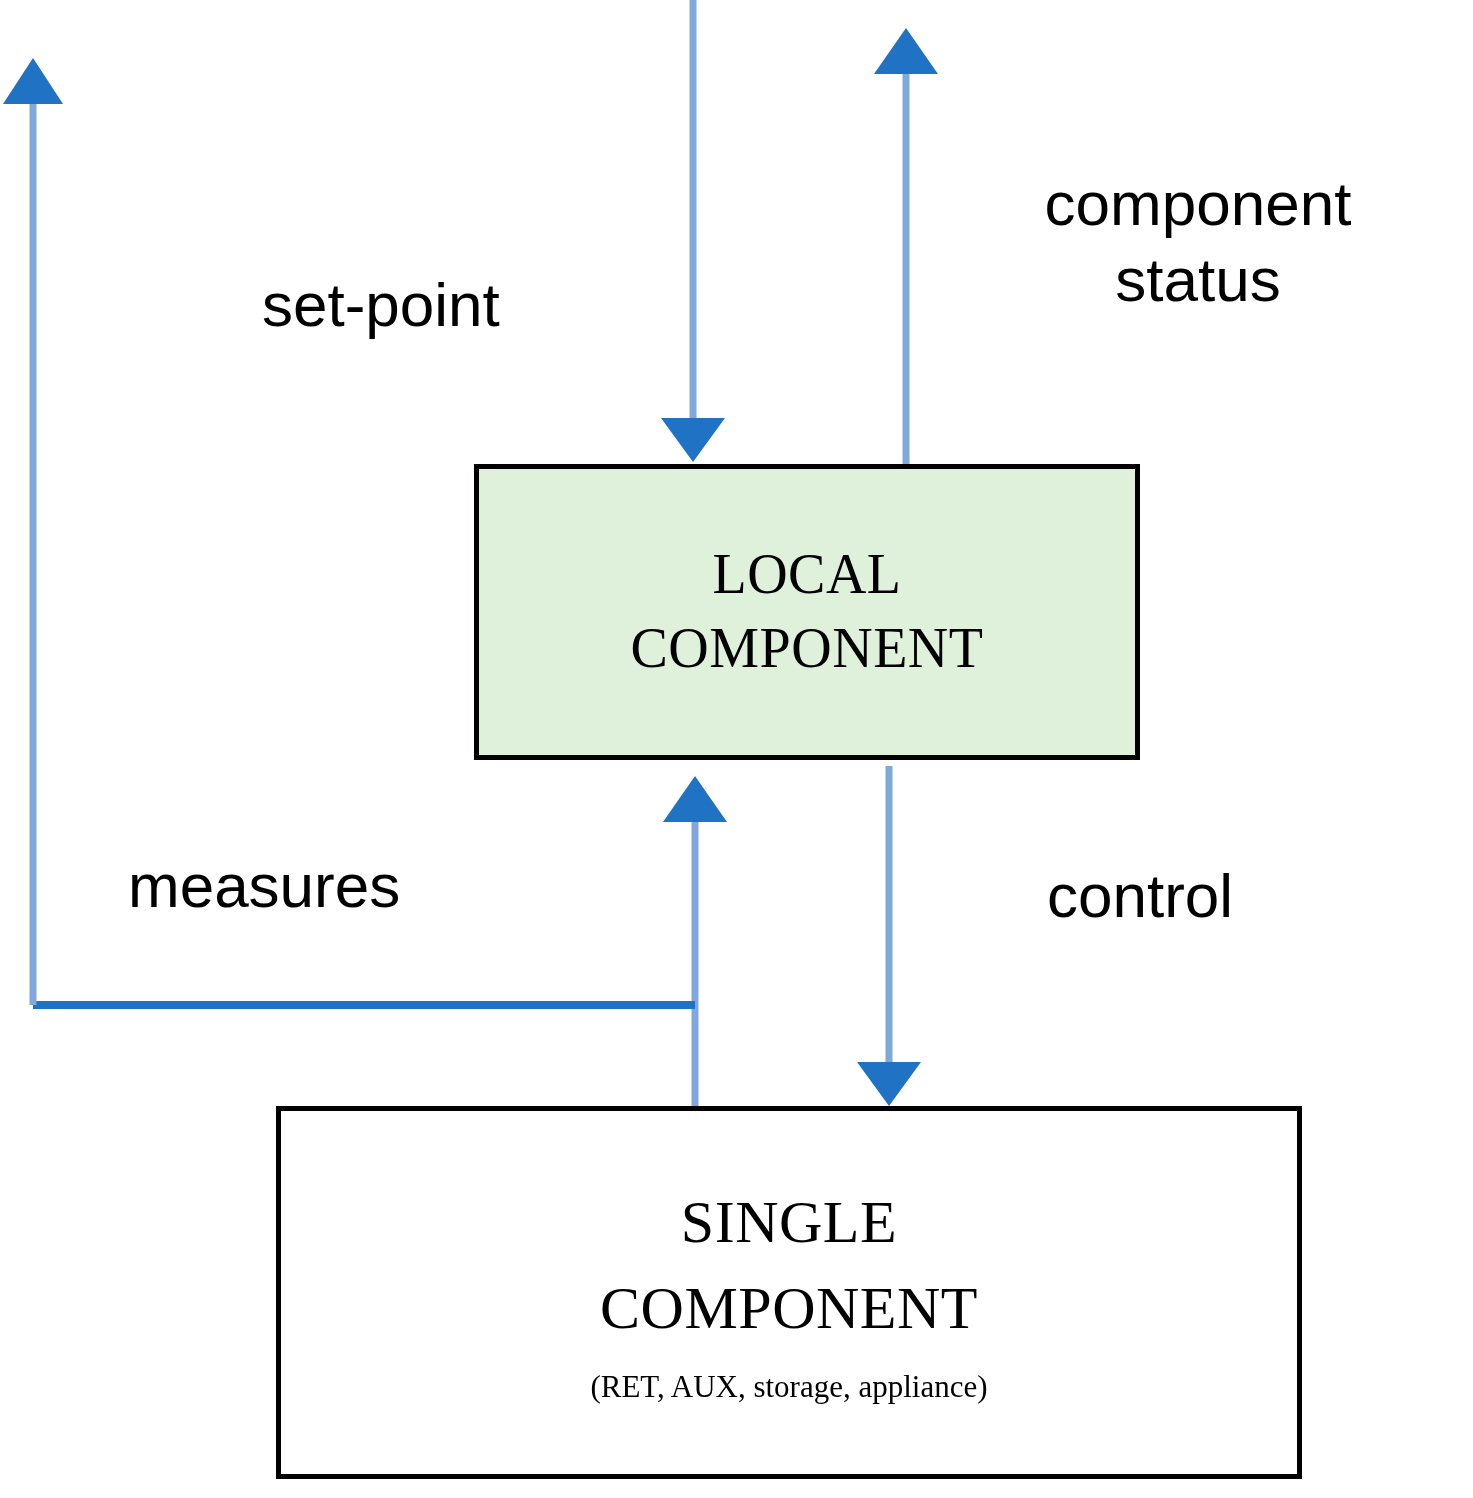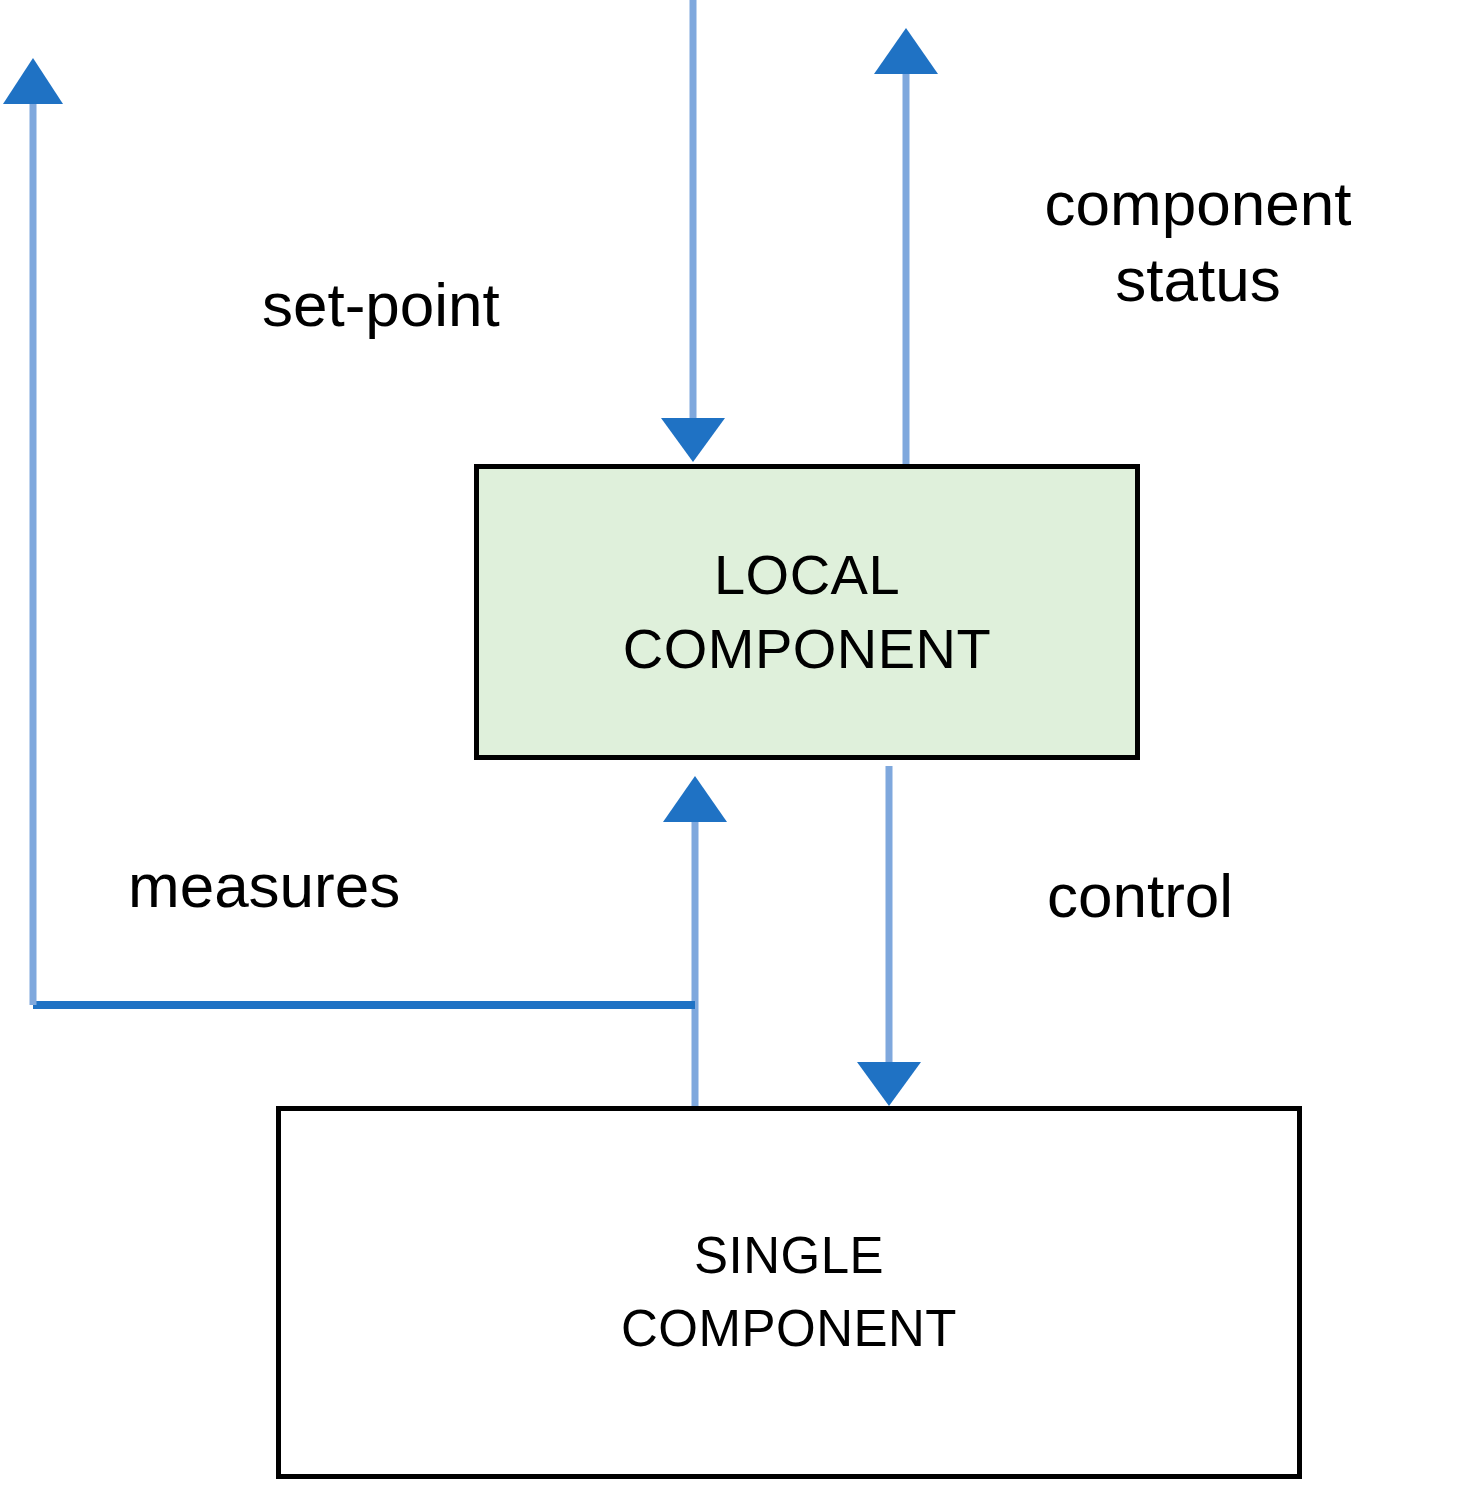--- a/index.html
+++ b/index.html
@@ -26,20 +26,21 @@
   }
   .node-box {
     position: absolute;
     box-sizing: border-box;
     border: 5px solid #000000;
     display: flex;
     flex-direction: column;
     align-items: center;
     justify-content: center;
     text-align: center;
+    font-family: Liberation Serif, serif;
   }
   #local-controller-box {
     left: 474px;
     top: 464px;
     width: 666px;
     height: 296px;
     background: #dff0db;
   }
   #single-component-box {
     left: 276px;
@@ -49,21 +50,21 @@
     background: #ffffff;
   }
   .node-title {
     font-size: 56px;
     color: #000000;
     line-height: 1.32;
     letter-spacing: 0.5px;
     white-space: nowrap;
   }
   #single-component-box .node-title {
-    font-size: 51px;
+    font-size: 60px;
     line-height: 1.42;
   }
   .node-subtitle {
     font-size: 31px;
     color: #000000;
     margin-top: 18px;
     white-space: nowrap;
   }
   .edge-label {
     position: absolute;
@@ -118,20 +119,21 @@
   </svg>
 
   <div class="node-box" id="local-controller-box">
     <div class="node-title">LOCAL</div>
     <div class="node-title">COMPONENT</div>
   </div>
 
   <div class="node-box" id="single-component-box">
     <div class="node-title">SINGLE</div>
     <div class="node-title">COMPONENT</div>
+    <div class="node-subtitle">(RET, AUX, storage, appliance)</div>
   </div>
 
   <div class="edge-label" id="label-set-point">set-point</div>
 
   <div class="edge-label" id="label-component-status">
     <div>component</div>
     <div>status</div>
   </div>
 
   <div class="edge-label" id="label-measures">measures</div>

